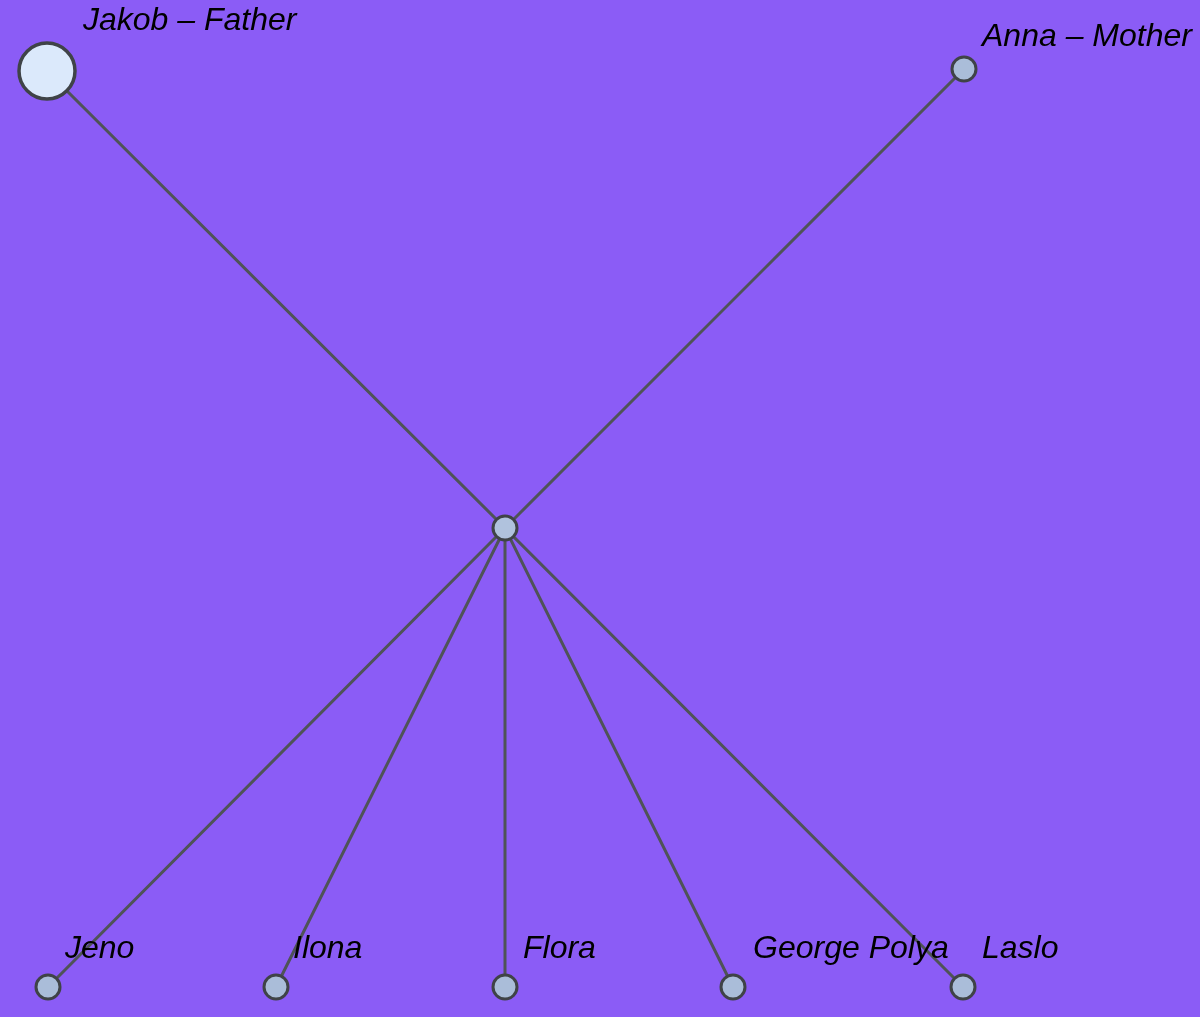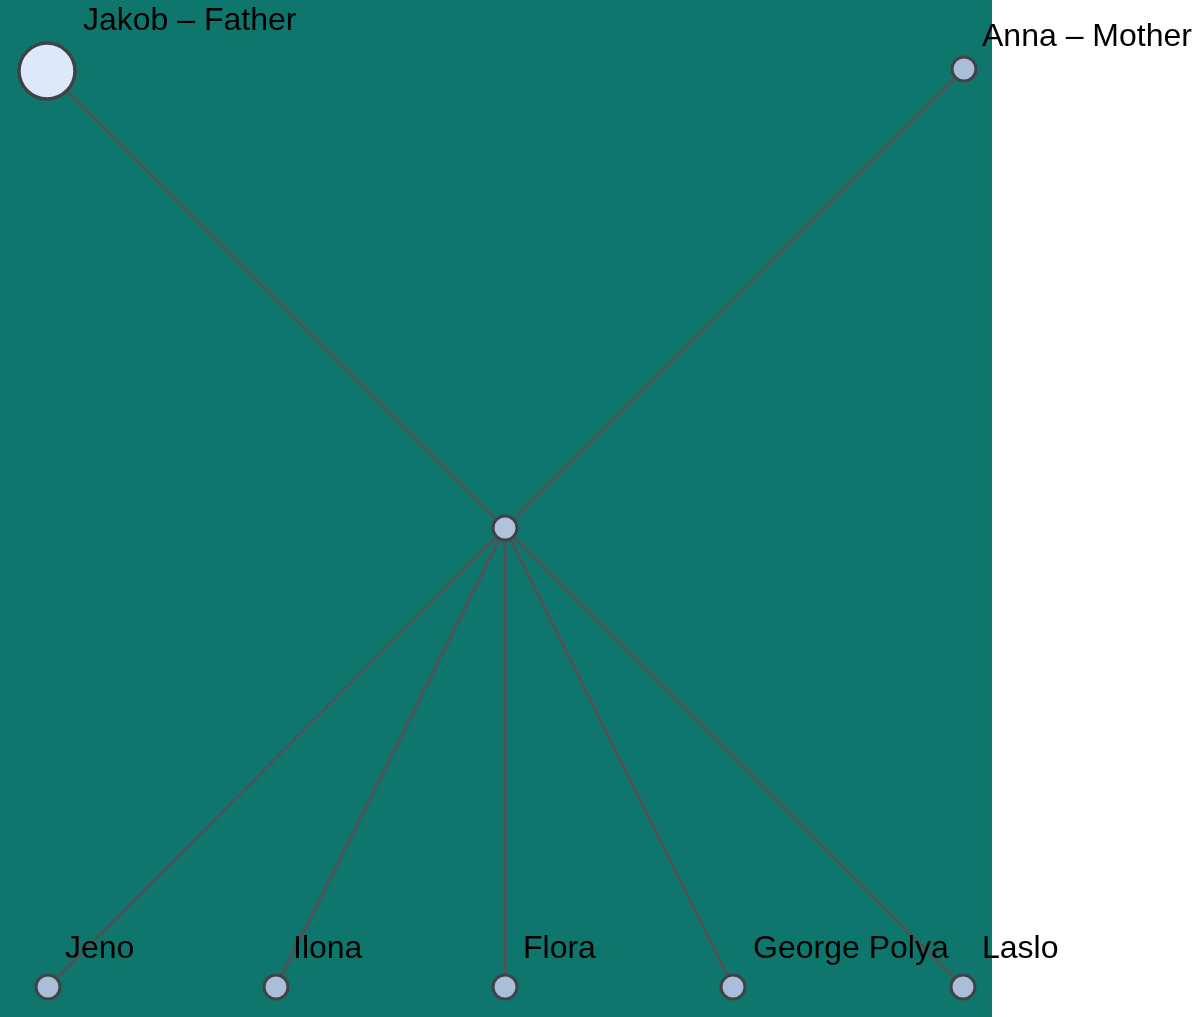--- a/index.html
+++ b/index.html
@@ -6,23 +6,24 @@
     margin: 0;
     padding: 0;
     background: #ffffff;
     width: 1200px;
     height: 1017px;
     overflow: hidden;
     font-family: "Liberation Sans", sans-serif;
   }
   .graph-wrap {
     position: relative;
-    width: 992px;
+    width: 1200px;
     height: 1017px;
-    background: #0f766e;
+    background: #8b5cf6;
+    font-style: italic;
   }
   svg text {
     font-family: "Liberation Sans", sans-serif;
     fill: #000000;
   }
 </style>
 </head>
 <body>
 
 <div class="graph-wrap">

